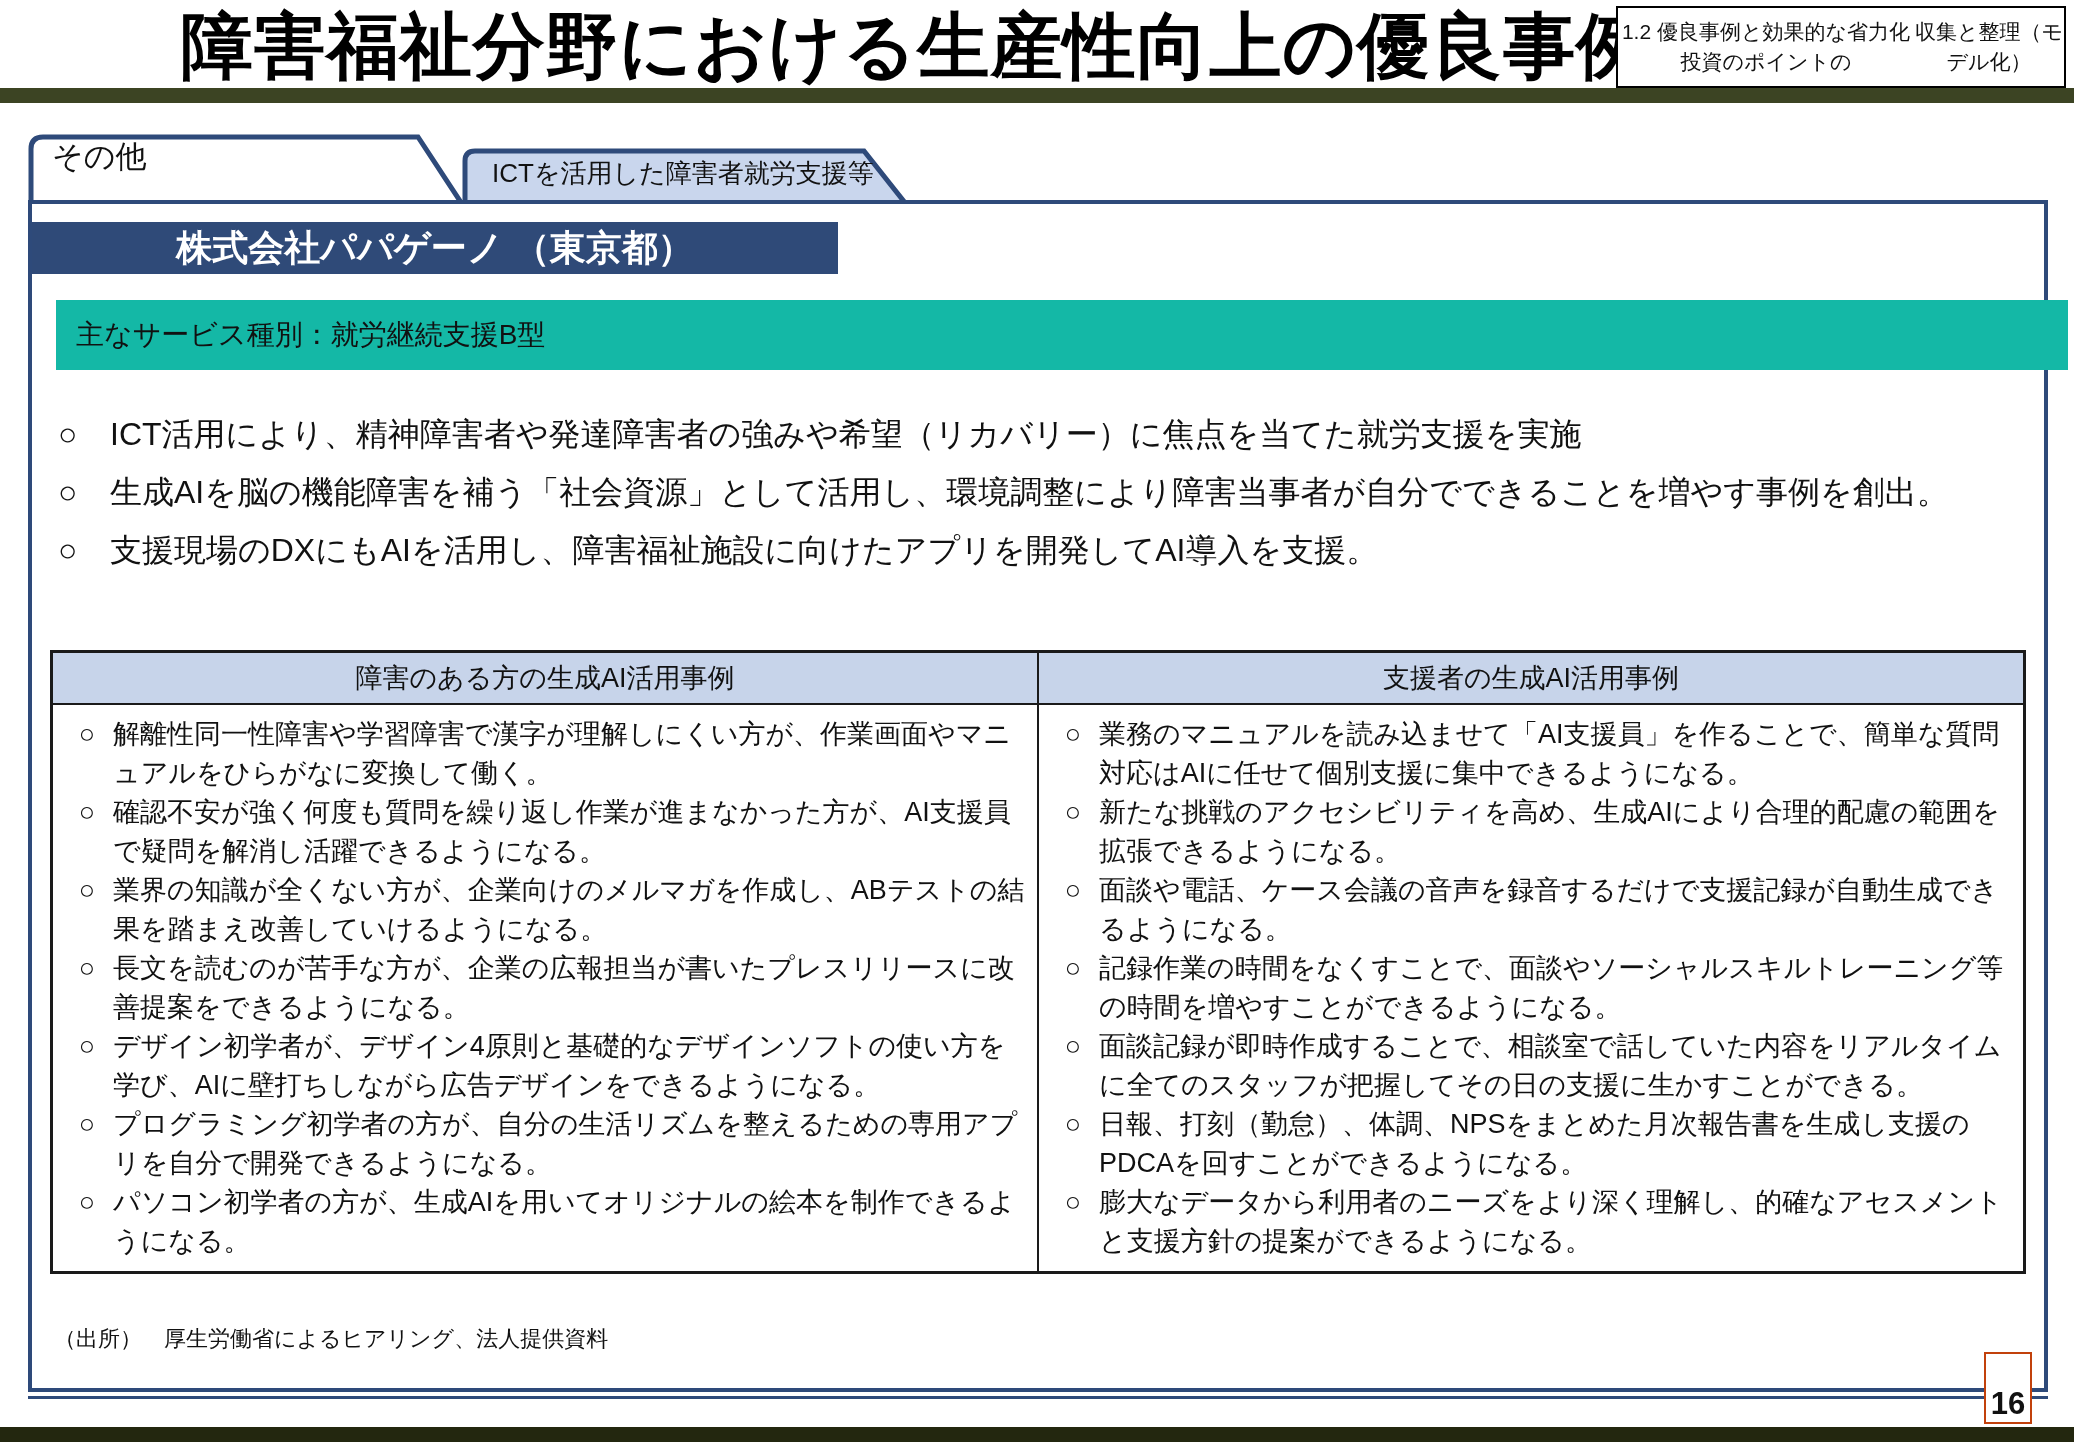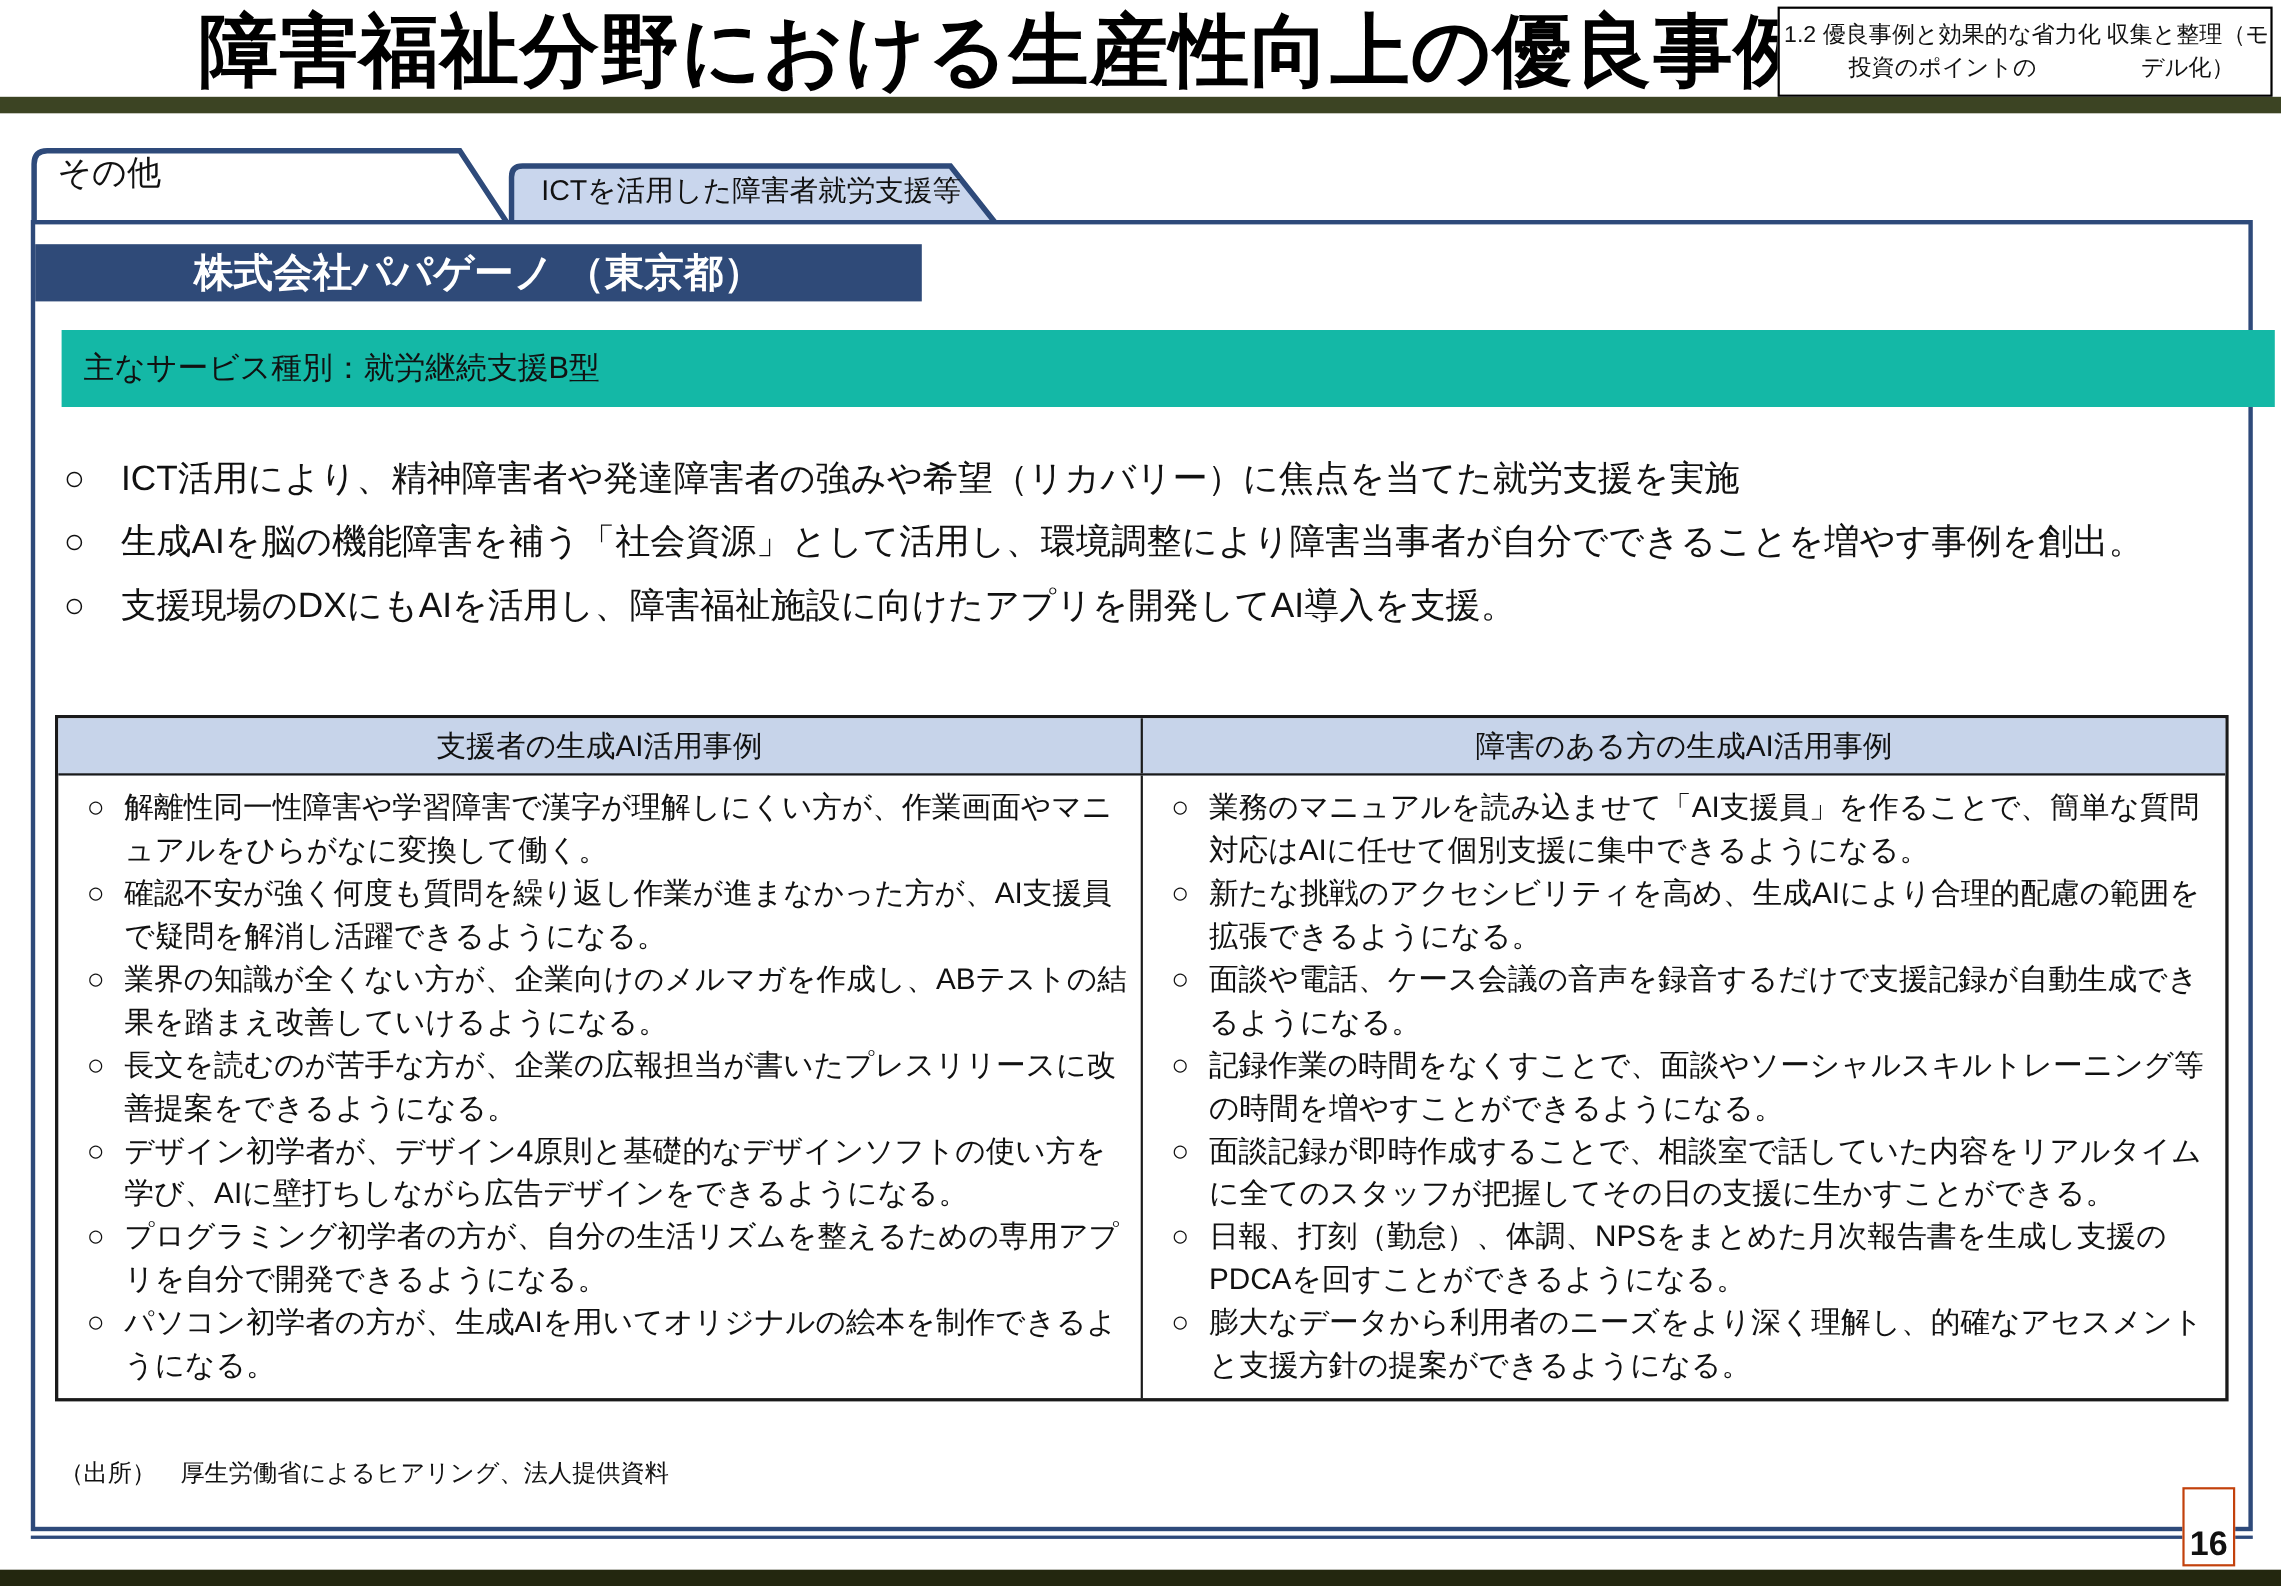--- a/index.html
+++ b/index.html
@@ -108,22 +108,22 @@
         <span class="tx">生成AIを脳の機能障害を補う「社会資源」として活用し、環境調整により障害当事者が自分でできることを増やす事例を創出。</span>
       </div>
       <div class="ov-item">
         <span class="mk">○</span>
         <span class="tx">支援現場のDXにもAIを活用し、障害福祉施設に向けたアプリを開発してAI導入を支援。</span>
       </div>
     </div>
 
     <div class="case-table">
       <div class="thead">
+        <div class="th">障害のある方の生成AI活用事例</div>
         <div class="th">支援者の生成AI活用事例</div>
-        <div class="th">障害のある方の生成AI活用事例</div>
       </div>
       <div class="tbody">
         <div class="td">
           <ul class="cases">
             <li>
                 <span class="mk">○</span>
                 <span class="tx">解離性同一性障害や学習障害で漢字が理解しにくい方が、作業画面やマニュアルをひらがなに変換して働く。</span>
               </li>
             <li>
                 <span class="mk">○</span>

